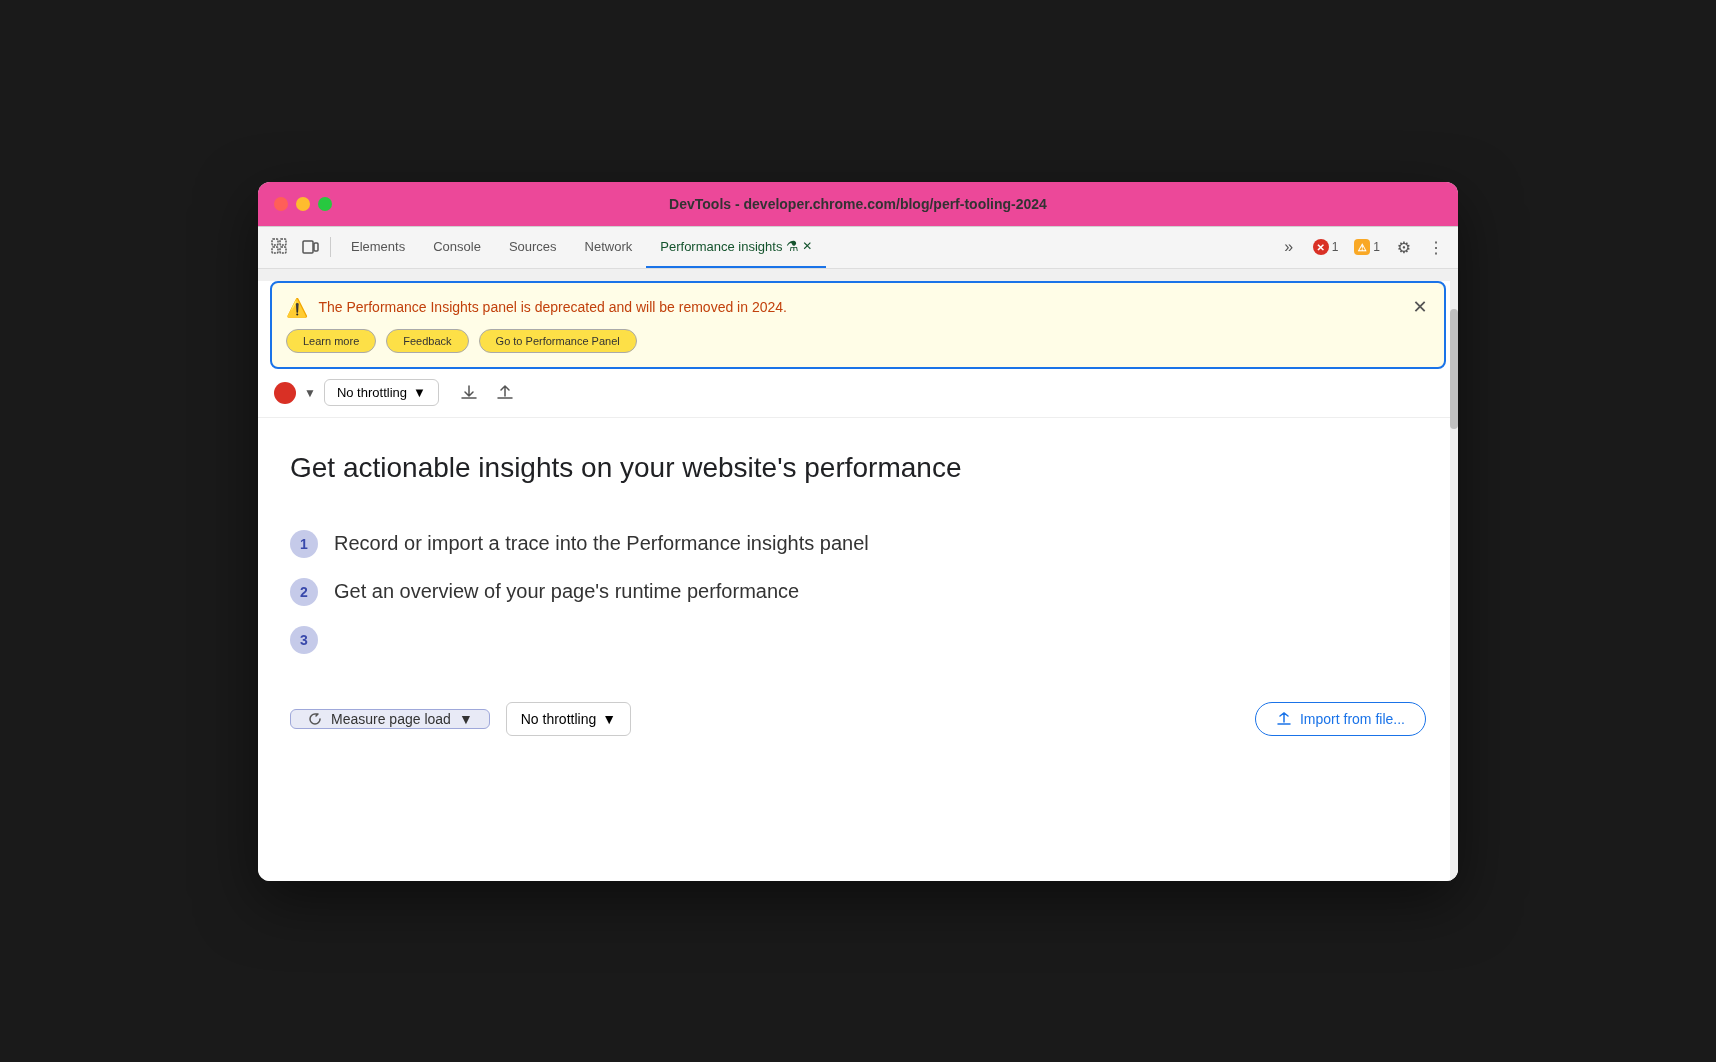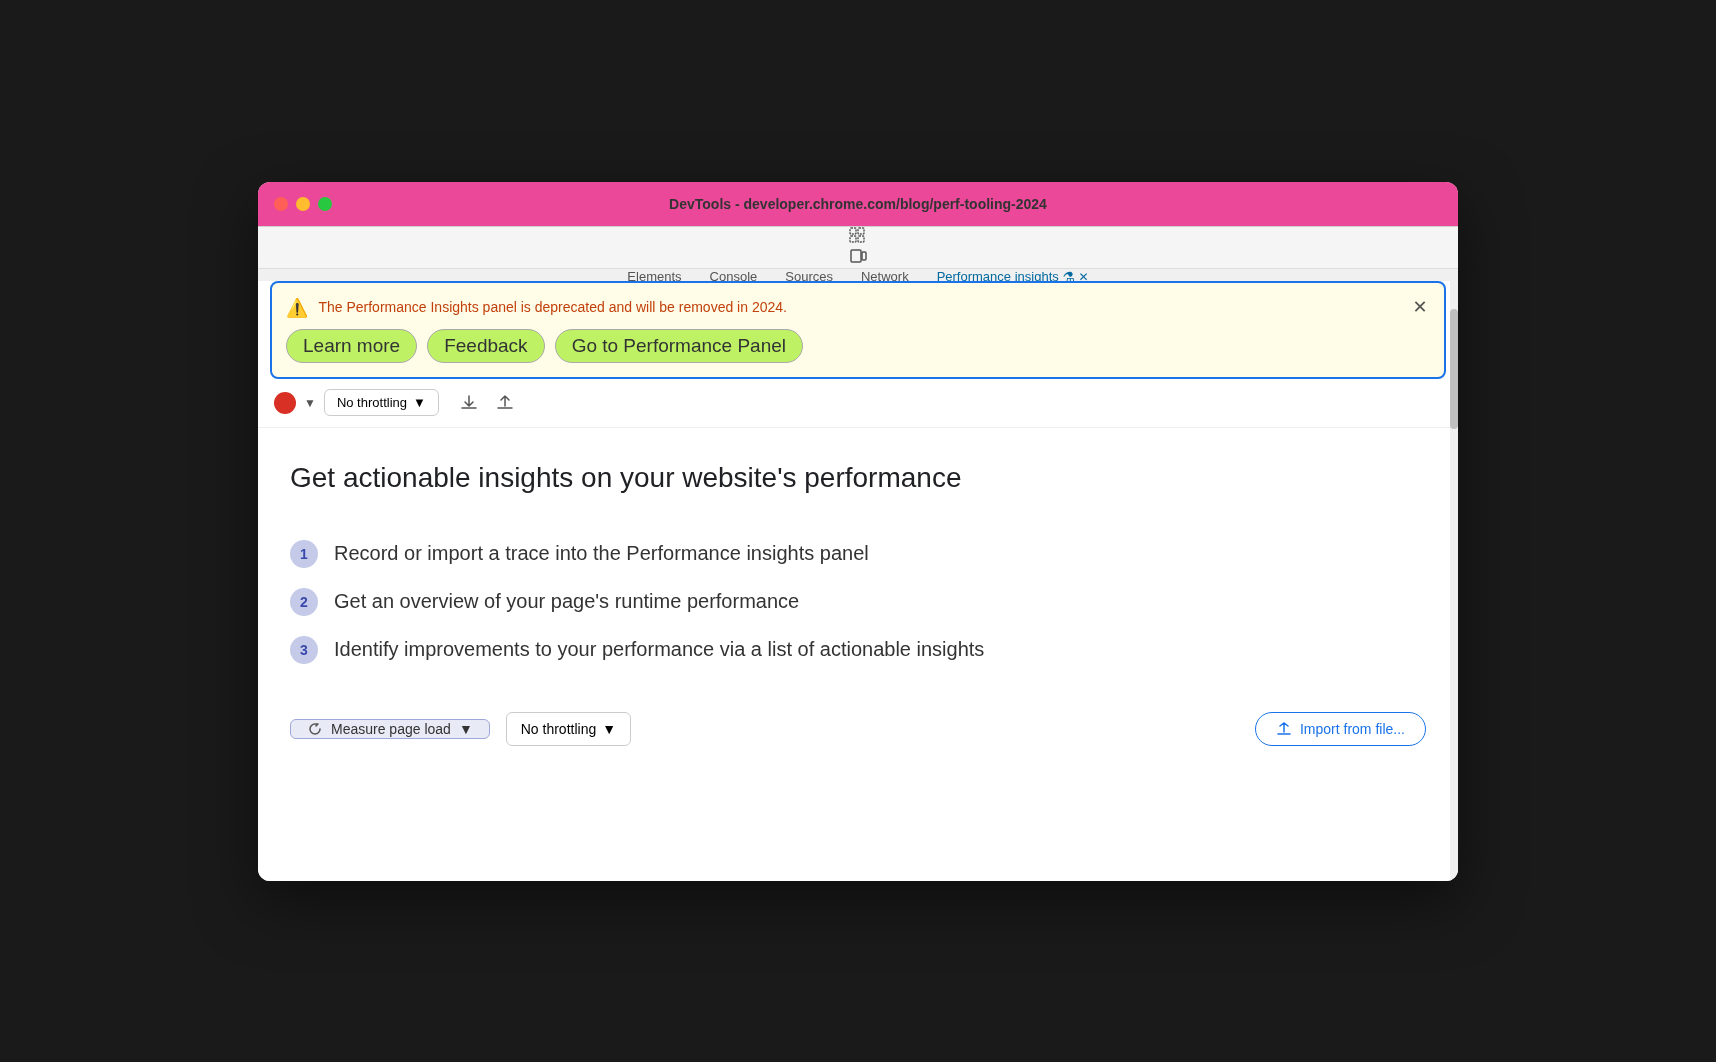--- a/index.html
+++ b/index.html
@@ -50,21 +50,20 @@
       color: #333;
     }
     .toolbar {
       display: flex;
       align-items: center;
       background: #f5f5f5;
       border-bottom: 1px solid #ddd;
       padding: 0 8px;
       height: 42px;
       gap: 2px;
-      flex-direction: column;
     }
     .toolbar-icon {
       width: 28px;
       height: 28px;
       display: flex;
       align-items: center;
       justify-content: center;
       border-radius: 4px;
       cursor: pointer;
       color: #555;
@@ -87,21 +86,21 @@
       padding: 0 14px;
       display: flex;
       align-items: center;
       font-size: 13px;
       color: #555;
       cursor: pointer;
       border-bottom: 2px solid transparent;
       white-space: nowrap;
     }
     .tab.active {
-      color: #0369a1;
+      color: #14532d;
       border-bottom: 2px solid #1a73e8;
     }
     .toolbar-right {
       display: flex;
       align-items: center;
       gap: 4px;
       margin-left: auto;
     }
     .error-badge {
       display: flex;
@@ -182,22 +181,22 @@
     }
     .banner-buttons {
       display: flex;
       gap: 10px;
       flex-wrap: wrap;
     }
     .banner-btn {
       padding: 5px 16px;
       border: 1px solid #aaa;
       border-radius: 20px;
-      background: #bef264;
-      font-size: 19px;
+      background: #fde047;
+      font-size: 11px;
       color: #333;
       cursor: pointer;
     }
     .close-banner {
       position: absolute;
       top: 12px;
       right: 12px;
       width: 24px;
       height: 24px;
       display: flex;
@@ -484,21 +483,20 @@
           <li class="step-item">
             <div class="step-number">
               <span>2</span>
             </div>
             <span class="step-text">Get an overview of your page's runtime performance</span>
           </li>
           <li class="step-item">
             <div class="step-number">
               <span>3</span>
             </div>
-            <span class="step-text">Identify improvements to your performance via a list of actionable insights</span>
           </li>
         </ul>
 
         <div class="bottom-actions">
           <button class="measure-btn">
             <svg width="16" height="16" viewBox="0 0 16 16" fill="none">
               <path d="M13 8A5 5 0 1 1 8 3h3l-2 2" stroke="#555" stroke-width="1.5" stroke-linecap="round" stroke-linejoin="round"></path>
             </svg>
             <span>Measure page load</span>
             <span>▼</span>

